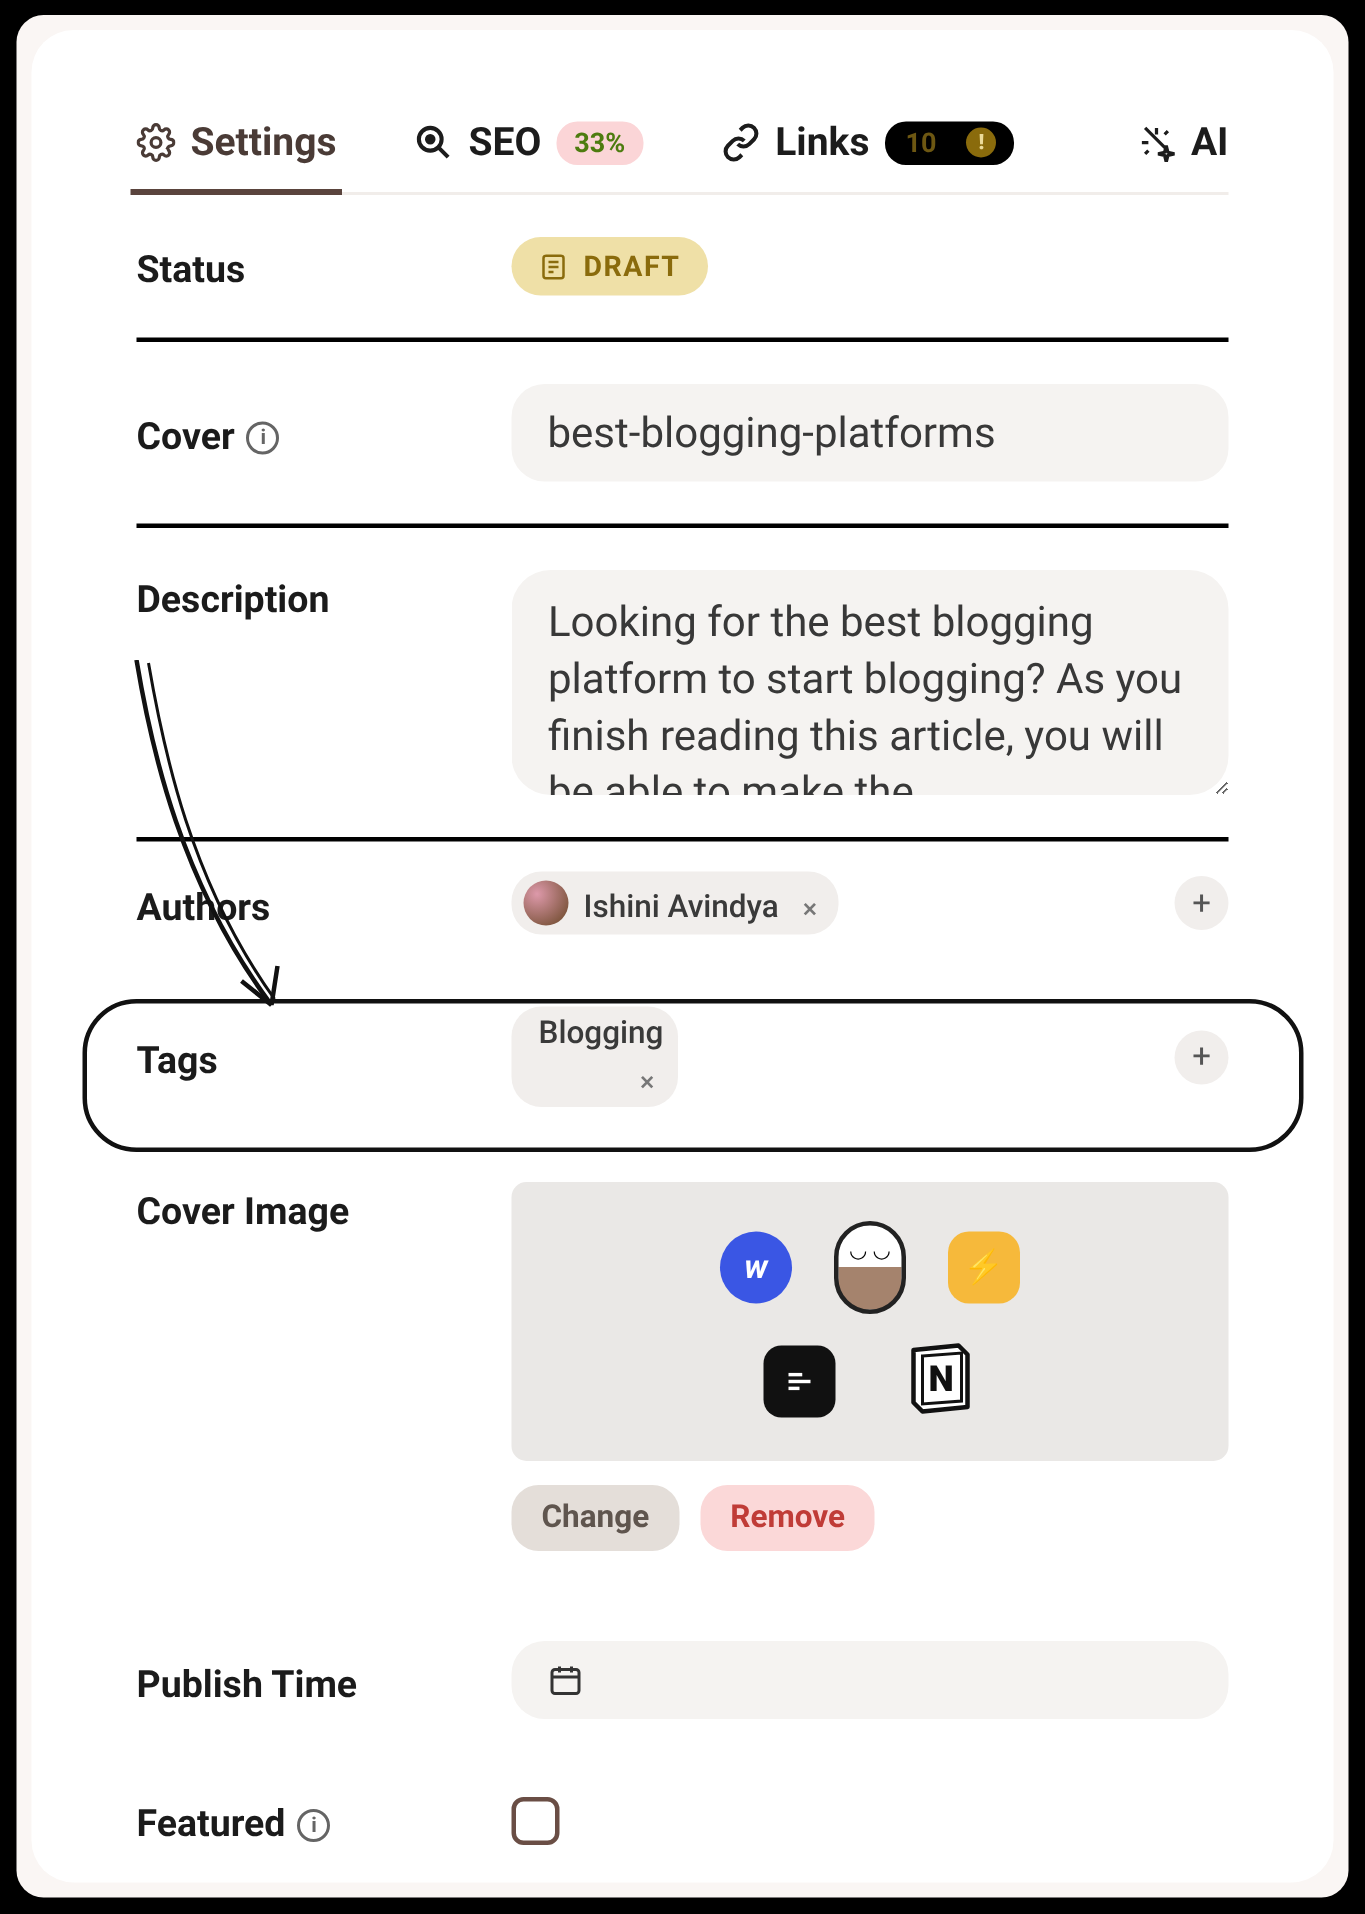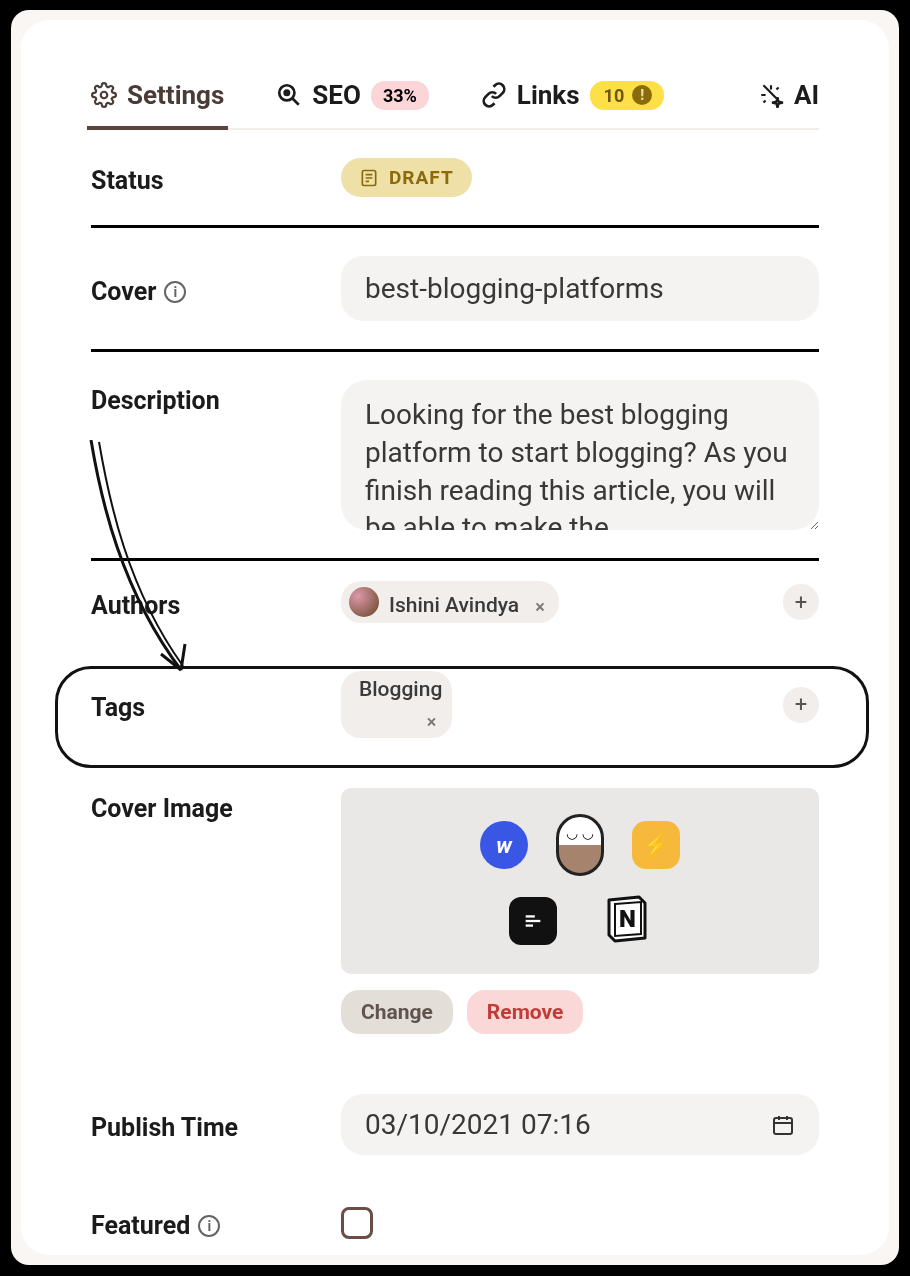--- a/index.html
+++ b/index.html
@@ -4,22 +4,22 @@
 <style>
   * { box-sizing: border-box; margin: 0; padding: 0; font-family: -apple-system, BlinkMacSystemFont, 'Segoe UI', Roboto, sans-serif; }
   body { background: #000; display:flex; justify-content:center; align-items:flex-start; padding:10px; }
   .frame { width: 888px; height: 1255px; background: #faf6f4; border-radius: 18px; padding: 10px; overflow:hidden; }
   .card { width: 100%; height: 100%; background: #fff; border-radius: 28px; padding: 60px 70px 0 70px; position: relative; }
   .tabs { display:flex; align-items:center; gap: 52px; padding-bottom: 18px; border-bottom: 2px solid #f1edea; }
   .tab { display:flex; align-items:center; gap:10px; font-size: 26px; font-weight: 700; color:#1c1c1c; cursor:pointer; position:relative; }
   .tab.active { color: #4a3b36; }
   .tab.active::after { content:""; position:absolute; left:-4px; right:-4px; bottom:-20px; height:4px; background:#5a443d; }
   .tab svg { width:26px; height:26px; }
-  .badge-pink { background:#fbd5d7; color:#000000; font-size:18px; font-weight:700; padding:4px 12px; border-radius:14px; }
-  .badge-yellow { background:#fde047; color:#6d5712; font-size:18px; font-weight:700; padding:4px 12px 4px 14px; border-radius:14px; display:inline-flex; align-items:center; gap:8px; }
+  .badge-pink { background:#fbd5d7; color:#4d7c0f; font-size:18px; font-weight:700; padding:4px 12px; border-radius:14px; }
+  .badge-yellow { background:#000000; color:#6d5712; font-size:18px; font-weight:700; padding:4px 12px 4px 14px; border-radius:14px; display:inline-flex; align-items:center; gap:20px; }
   .badge-yellow .dot { width:20px; height:20px; border-radius:50%; background:#8a6b0c; color:#ecdb9a; display:flex; align-items:center; justify-content:center; font-size:14px; font-weight:900; }
   .row { display:flex; padding: 28px 0; border-bottom: 3px solid #000000; }
   .row:last-child { border-bottom:none; }
   .label { width: 250px; font-size: 25px; font-weight: 700; color:#1b1b1b; display:flex; align-items:center; gap:8px; padding-top:6px;}
   .label.top { align-items:flex-start; }
   .value { flex:1; display:flex; align-items:center; }
   .status-pill { background:#efe0a7; color:#8a6b0c; font-weight:700; font-size:19px; padding:8px 18px; border-radius:20px; display:inline-flex; align-items:center; gap:10px; letter-spacing:1px; }
   .status-pill svg { width:20px; height:20px; }
   .text-input, .textarea-box, .date-box { background:#f5f3f1; border:none; border-radius:22px; padding:16px 24px; font-size:28px; color:#383838; width:100%; font-family:inherit; }
   .textarea-box { border-radius:26px; resize:both; height:150px; line-height:1.35; }
@@ -169,21 +169,20 @@
         <button class="btn change">Change</button>
         <button class="btn remove">Remove</button>
       </div>
     </div>
   </div>
 
   <div class="row" style="border-bottom:none; padding:32px 0 20px 0;">
     <div class="label">Publish Time</div>
     <div class="value">
       <div class="date-box">
-        <span>03/10/2021 07:16</span>
         <svg class="cal-icon" viewBox="0 0 24 24" fill="none" stroke="#333" stroke-width="2">
               <rect x="3" y="5" width="18" height="16" rx="2"></rect>
               <line x1="3" y1="10" x2="21" y2="10"></line>
               <line x1="8" y1="3" x2="8" y2="7"></line>
               <line x1="16" y1="3" x2="16" y2="7"></line>
             </svg>
       </div>
     </div>
   </div>
 

